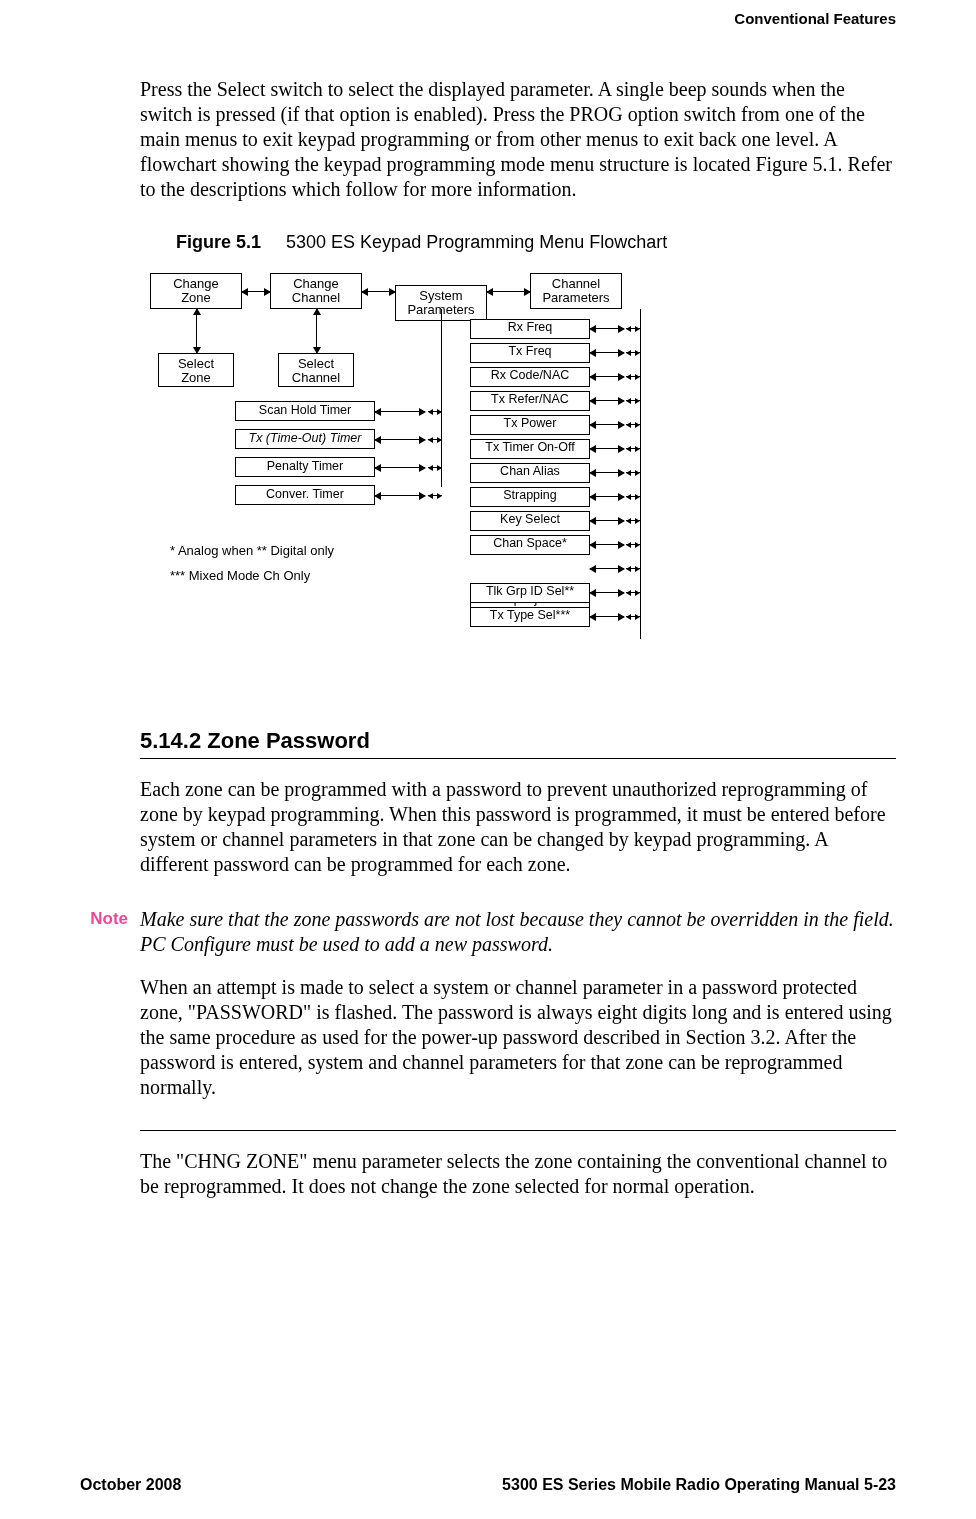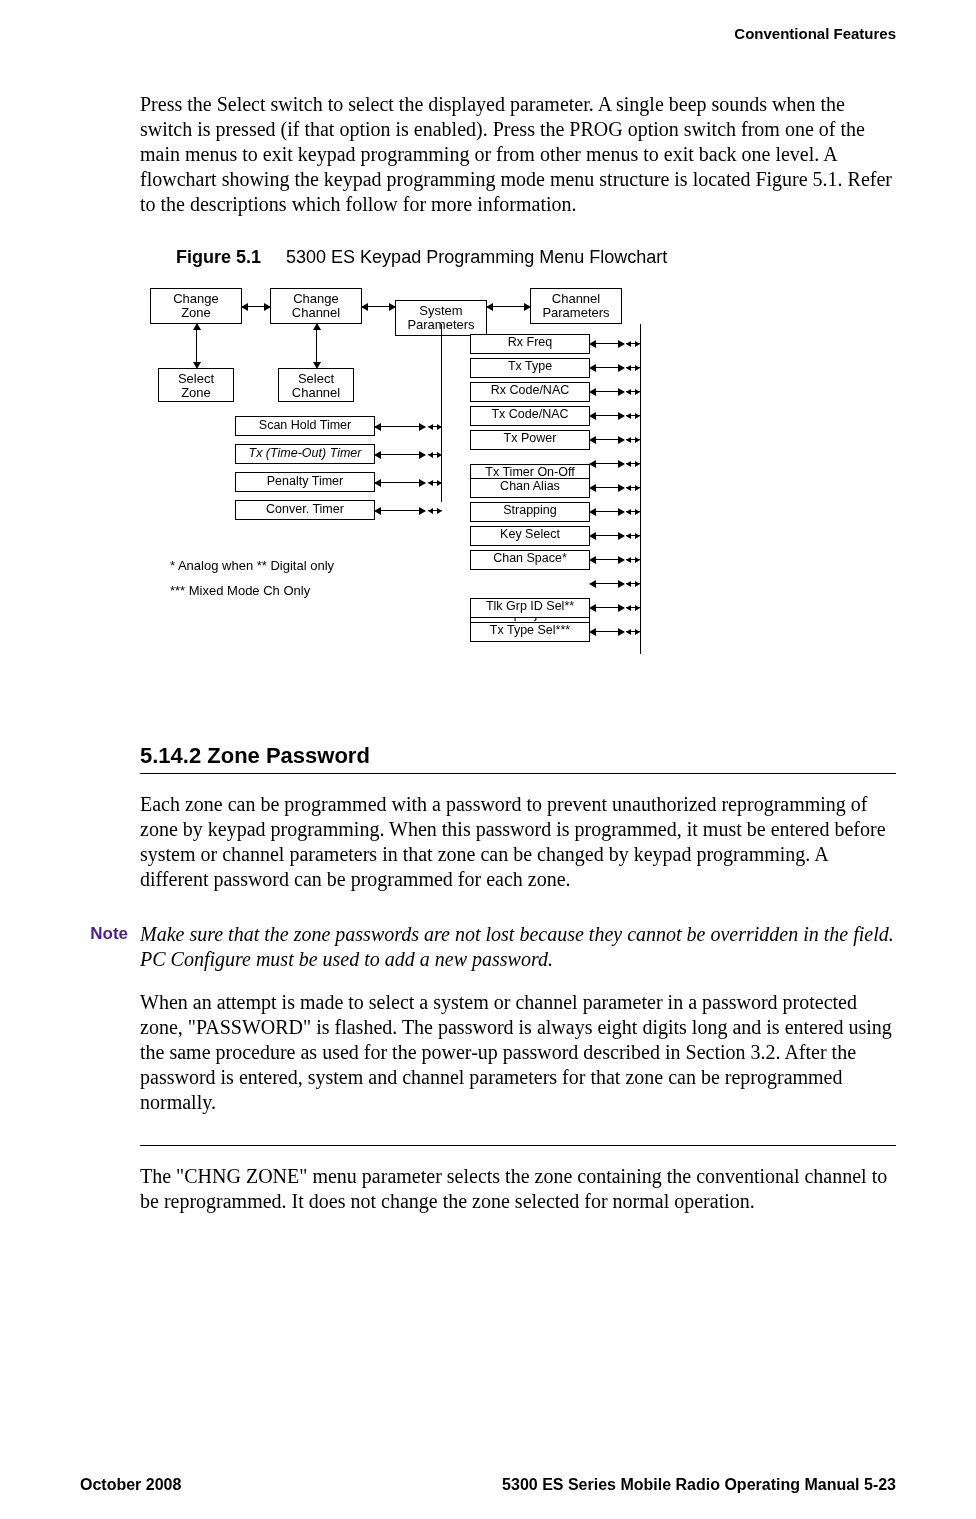--- a/index.html
+++ b/index.html
@@ -8,21 +8,21 @@
     padding: 0;
     background: #fff;
     font-family: "Times New Roman", Times, serif;
     color: #000;
     width: 976px;
   }
   .page {
     box-sizing: border-box;
     width: 976px;
     min-height: 1519px;
-    padding: 25px 80px 25px 80px;
+    padding: 10px 80px 25px 80px;
     position: relative;
   }
   .running-head {
     font-family: Arial, Helvetica, sans-serif;
     font-weight: bold;
     font-size: 15px;
     text-align: right;
     margin-bottom: 50px;
   }
   .body-text {
@@ -51,21 +51,21 @@
     display: flex;
     margin: 0 0 18px 0;
   }
   .note-label {
     width: 60px;
     flex: none;
     text-align: right;
     padding-right: 12px;
     font-family: Arial, Helvetica, sans-serif;
     font-weight: bold;
-    color: #4c1d95;
+    color: #ec4899;
     font-size: 17px;
     padding-top: 2px;
     box-sizing: border-box;
   }
   .note-text {
     font-style: italic;
     font-size: 20px;
     line-height: 1.25;
   }
   .footer {
@@ -199,25 +199,25 @@
     <div class="harrow" style="left:235px; top:166px; width:50px;"></div>
     <div class="tick" style="left:288px; top:166px;"></div>
     <div class="harrow" style="left:235px; top:194px; width:50px;"></div>
     <div class="tick" style="left:288px; top:194px;"></div>
     <div class="harrow" style="left:235px; top:222px; width:50px;"></div>
     <div class="tick" style="left:288px; top:222px;"></div>
 
     <div class="vline" style="left:500px; top:36px; height:330px;"></div>
 
     <div class="fc-box fc-chan" style="left:330px; top:46px;">Rx Freq</div>
-    <div class="fc-box fc-chan" style="left:330px; top:70px;">Tx Type</div>
+    <div class="fc-box fc-chan" style="left:330px; top:70px;">Tx Freq</div>
     <div class="fc-box fc-chan" style="left:330px; top:94px;">Rx Code/NAC</div>
-    <div class="fc-box fc-chan" style="left:330px; top:118px;">Tx Code/NAC</div>
+    <div class="fc-box fc-chan" style="left:330px; top:118px;">Tx Refer/NAC</div>
     <div class="fc-box fc-chan" style="left:330px; top:142px;">Tx Power</div>
-    <div class="fc-box fc-chan" style="left:330px; top:176px;">Tx Timer On-Off</div>
+    <div class="fc-box fc-chan" style="left:330px; top:166px;">Tx Timer On-Off</div>
     <div class="fc-box fc-chan" style="left:330px; top:190px;">Chan Alias</div>
     <div class="fc-box fc-chan" style="left:330px; top:214px;">Strapping</div>
     <div class="fc-box fc-chan" style="left:330px; top:238px;">Key Select</div>
     <div class="fc-box fc-chan" style="left:330px; top:262px;">Chan Space*</div>
     <div class="fc-box fc-chan" style="left:330px; top:286px;margin-top:32px;">Sq Adjust*</div>
     <div class="fc-box fc-chan" style="left:330px; top:310px;">Tlk Grp ID Sel**</div>
     <div class="fc-box fc-chan" style="left:330px; top:334px;">Tx Type Sel***</div>
 
     <div class="harrow" style="left:450px; top:55px;  width:34px;"></div>
       <div class="tick" style="left:486px; top:55px;"></div>

